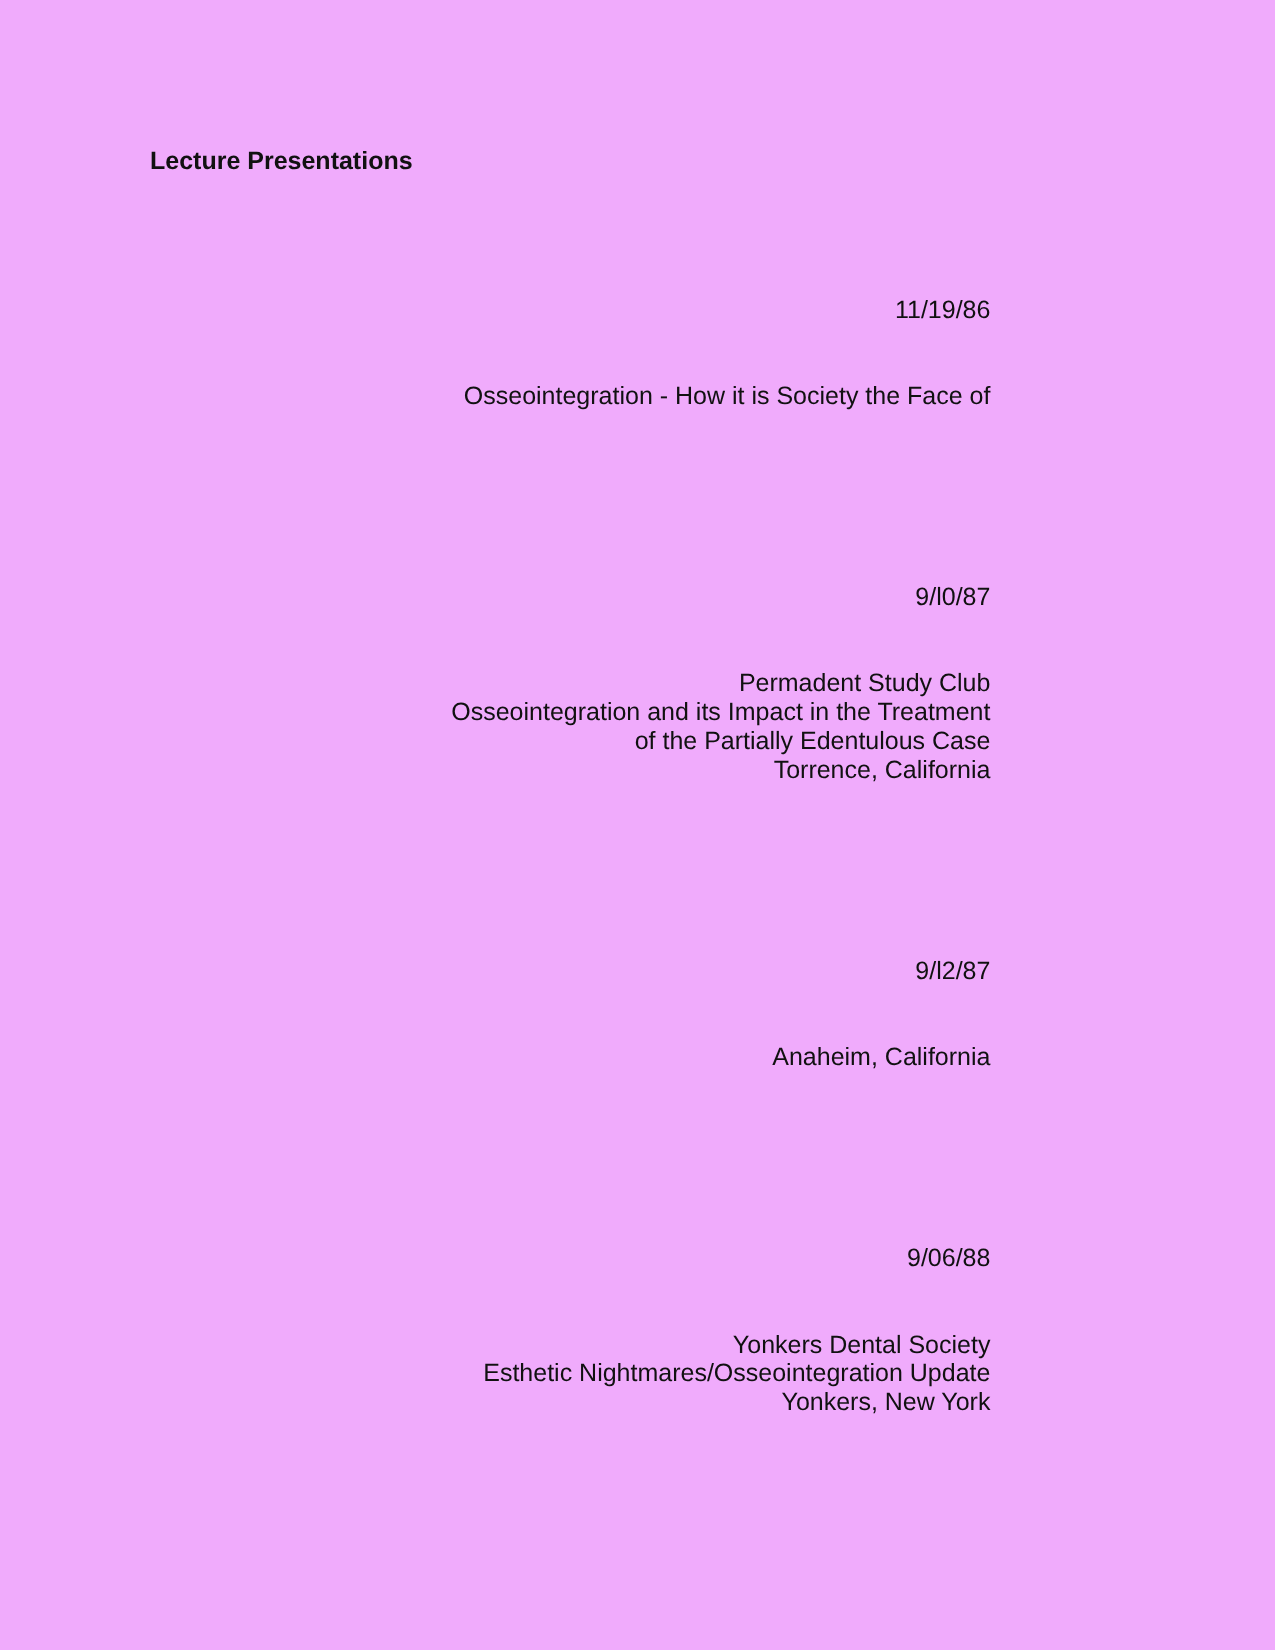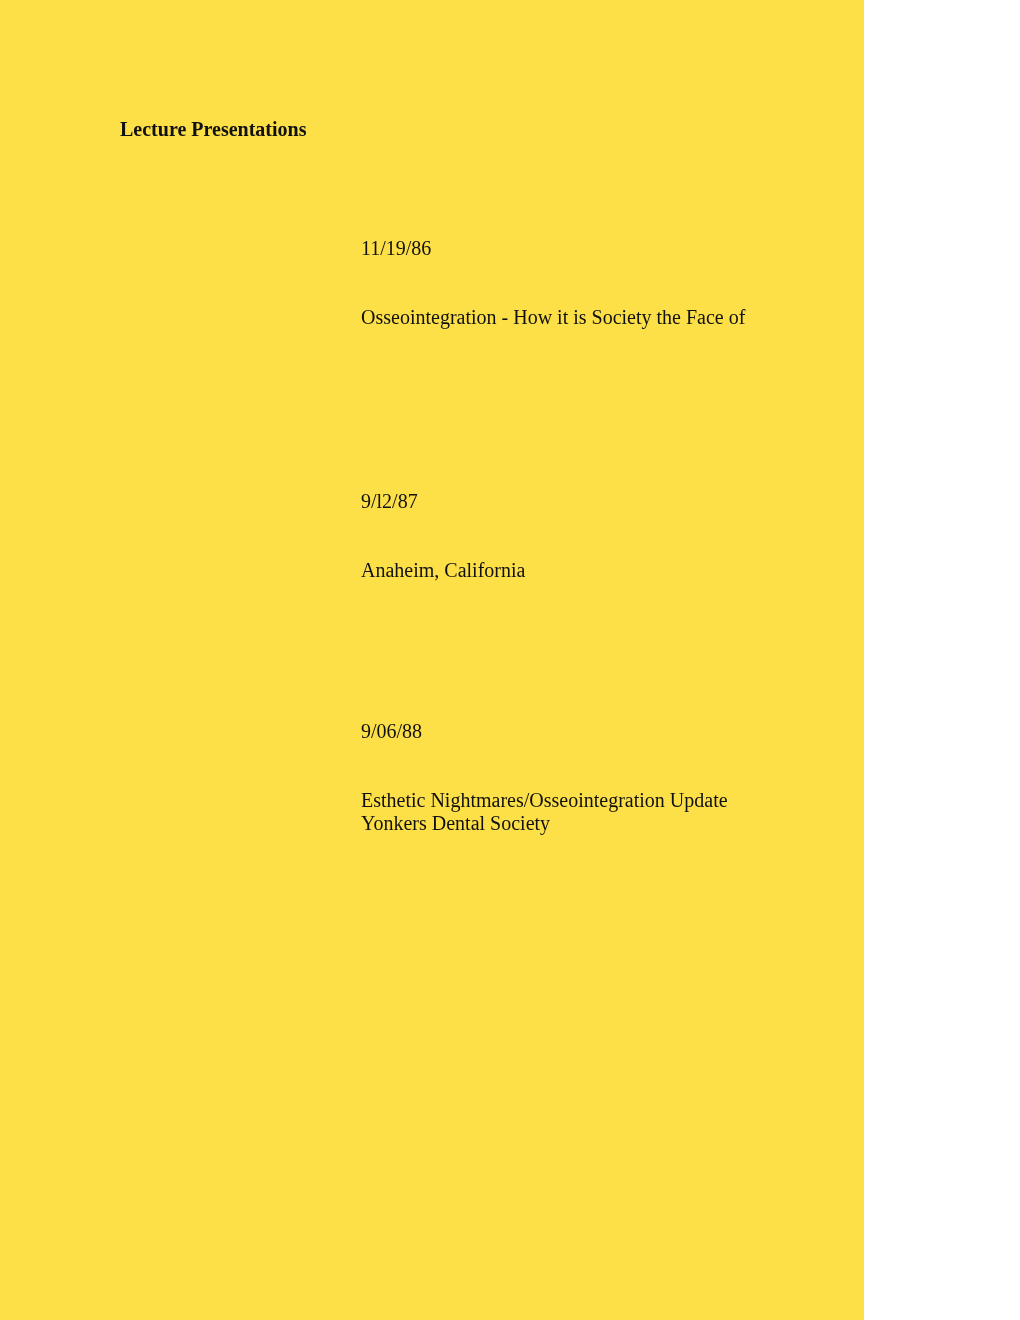--- a/index.html
+++ b/index.html
@@ -2,25 +2,25 @@
 <html><head>
 <meta charset="utf-8">
 <style>
   html, body {
     margin: 0;
     padding: 0;
     background: #ffffff;
   }
   .page {
     position: relative;
-    width: 864px;
+    width: 1020px;
     height: 1320px;
-    background: #fde047;
+    background: #f0abfc;
     overflow: hidden;
-    font-family: Liberation Serif, serif;
+    font-family: Liberation Sans, sans-serif;
     color: #111111;
   }
   .heading {
     position: absolute;
     left: 120px;
     top: 118px;
     margin: 0;
     font-size: 20px;
     line-height: 23px;
     font-weight: bold;
@@ -34,41 +34,45 @@
     line-height: 23px;
     white-space: pre;
   }
   .entry { margin: 0; }
   .entry + .entry { margin-top: 23px; }
   .entry .date-line,
   .entry .text-line {
     margin: 0;
     padding: 0;
     height: 23px;
+    text-align: right;
   }
 </style>
 </head>
 <body>
 
 <div class="page">
   <h1 class="heading">Lecture Presentations</h1>
 
   <div class="entries" id="entries">
   <div class="entry">
     <div class="date-line">11/19/86</div>
   <div class="text-line">Osseointegration - How it is Society the Face of</div></div>
 
+  <div class="entry" style="margin-top: 23px;">
+    <div class="date-line">9/l0/87</div>
+  <div class="text-line">Permadent Study Club</div><div class="text-line">Osseointegration and its Impact in the Treatment</div><div class="text-line">of the Partially Edentulous Case</div><div class="text-line">Torrence, California</div></div>
 
   <div class="entry" style="margin-top: 23px;">
     <div class="date-line">9/l2/87</div>
   <div class="text-line">Anaheim, California</div></div>
 
   <div class="entry" style="margin-top: 23px;">
     <div class="date-line">9/06/88</div>
-  <div class="text-line">Esthetic Nightmares/Osseointegration Update</div><div class="text-line">Yonkers Dental Society</div></div>
+  <div class="text-line">Yonkers Dental Society</div><div class="text-line">Esthetic Nightmares/Osseointegration Update</div><div class="text-line">Yonkers, New York</div></div>
 
   <div class="entry" style="margin-top: 23px;">
     
   </div>
 
   
 
   
 
   

